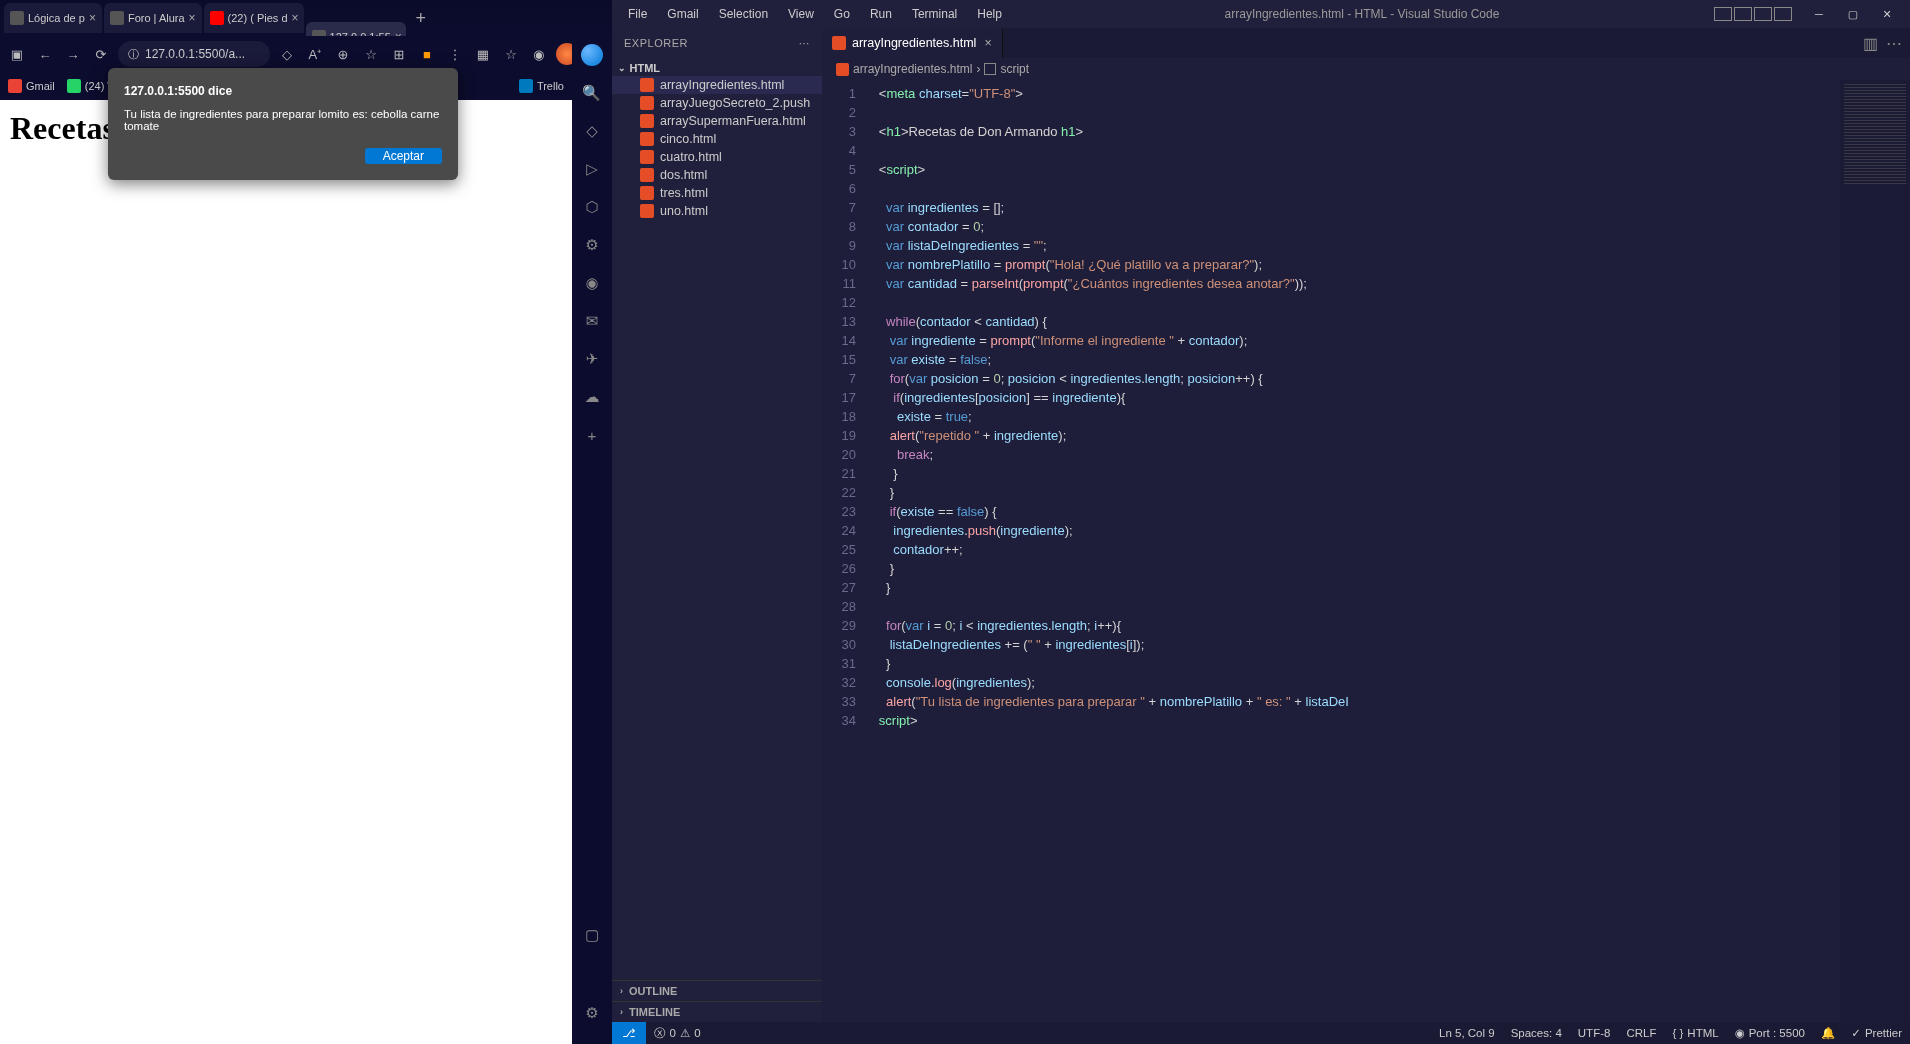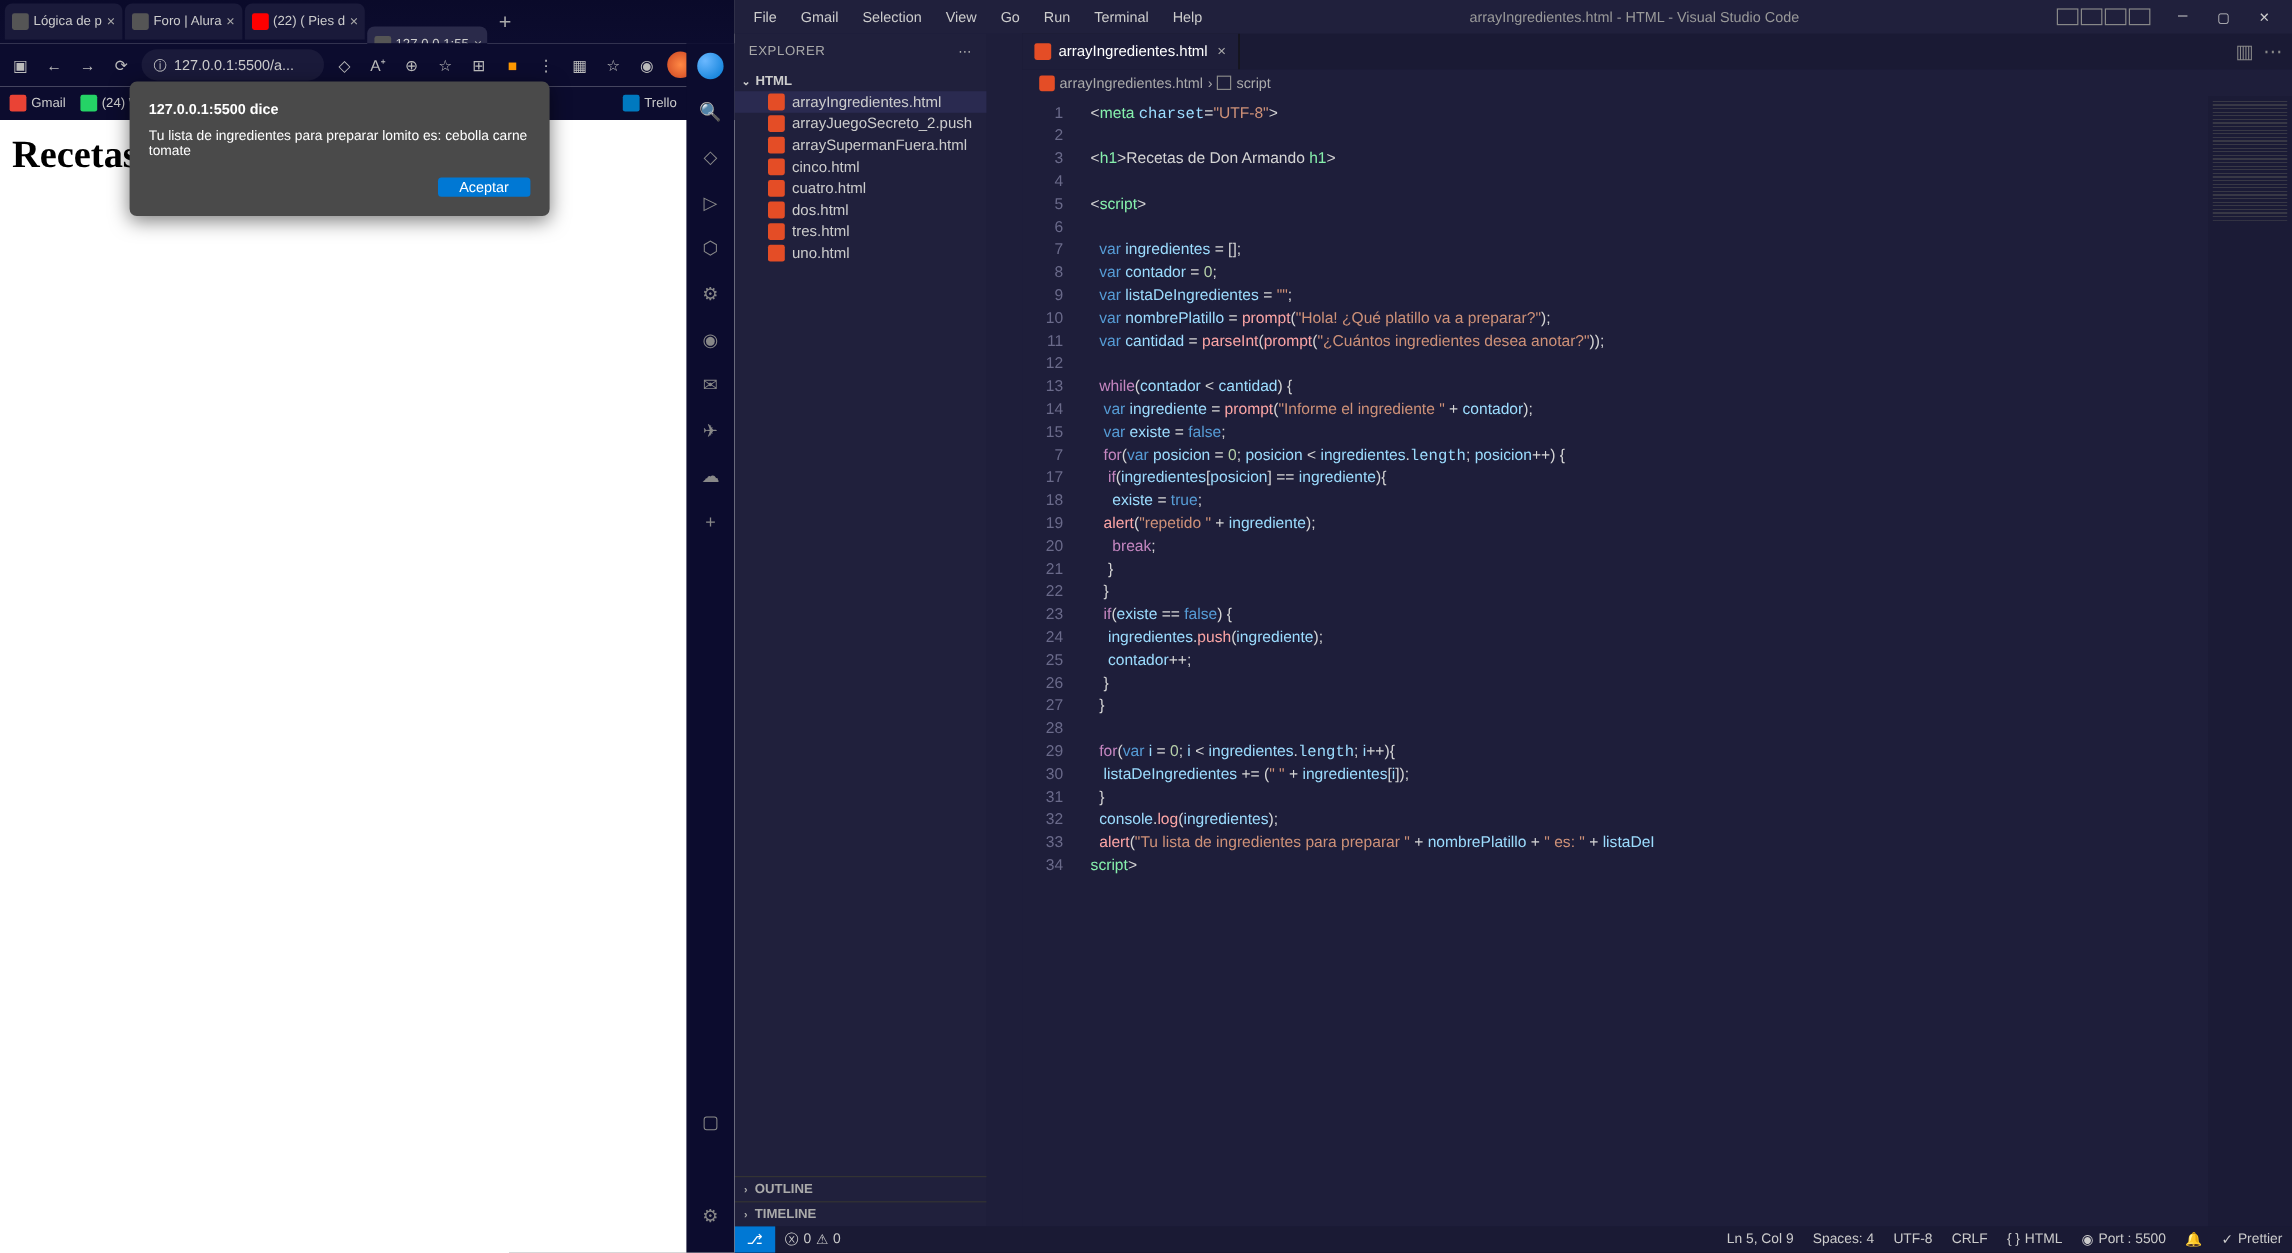--- a/index.html
+++ b/index.html
@@ -1,19 +1,19 @@
 <!DOCTYPE html>
 <html><head>
 <meta charset="utf-8">
 <style>
 * { margin: 0; padding: 0; box-sizing: border-box; font-family: 'Segoe UI', Tahoma, sans-serif; }
 body { width: 1910px; height: 1044px; background: #000; overflow: hidden; display: flex; }
 
 
-.browser { width: 612px; height: 100%; background: #ffffff; display: flex; flex-direction: column; position: relative; }
+.browser { width: 612px; height: 100%; background: #f0abfc; display: flex; flex-direction: column; position: relative; }
 .browser-tabs { height: 36px; background: linear-gradient(#0a0a2a,#0c0c2e); display: flex; align-items: center; padding: 0 4px; }
 .tab { height: 30px; background: #1a1a3a; border-radius: 6px 6px 0 0; display: flex; align-items: center; padding: 0 6px; margin-right: 2px; font-size: 11px; color: #ccc; max-width: 100px; overflow: hidden; white-space: nowrap; }
 .tab.active { background: #2a2a4a; margin-top: 38px; }
 .tab .favicon { width: 14px; height: 14px; margin-right: 4px; background: #555; border-radius: 2px; flex-shrink: 0; }
 .tab .close { margin-left: 4px; color: #aaa; font-size: 12px; }
 .new-tab { color: #aaa; font-size: 18px; padding: 0 8px; cursor: pointer; }
 
 .browser-toolbar { height: 36px; background: #0c0c2e; display: flex; align-items: center; padding: 0 6px; gap: 6px; }
 .tb-icon { width: 22px; height: 22px; color: #bbb; display: flex; align-items: center; justify-content: center; font-size: 13px; }
 .address-bar { flex: 1; height: 26px; background: #1a1a3a; border-radius: 13px; display: flex; align-items: center; padding: 0 10px; color: #ccc; font-size: 12px; }
@@ -43,21 +43,21 @@
 
 .vscode { flex: 1; height: 100%; background: #1e1e3a; display: flex; flex-direction: column; }
 .vsc-menubar { height: 28px; background: #20203c; display: flex; align-items: center; padding: 0 8px; gap: 4px; color: #ccc; font-size: 12px; position: relative; }
 .menu-item { padding: 0 8px; cursor: pointer; }
 .vsc-title { flex: 1; text-align: center; color: #999; font-size: 12px; }
 .win-controls { display: flex; gap: 4px; }
 .win-btn { width: 30px; height: 20px; color: #ccc; display: flex; align-items: center; justify-content: center; font-size: 11px; }
 .layout-icons { display:flex; gap:2px; margin-right:8px; }
 .layout-icons .li { width:18px; height:14px; border:1px solid #888; }
 
-.vsc-body { flex: 1; display: flex; overflow: hidden; gap: 30px; }
+.vsc-body { flex: 1; display: flex; overflow: hidden; }
 
 .explorer { width: 210px; background: #20203c; display: flex; flex-direction: column; color: #ccc; }
 .explorer-header { height: 30px; display: flex; align-items: center; justify-content: space-between; padding: 0 12px; font-size: 11px; color: #aaa; letter-spacing: .5px; }
 .explorer-section { padding: 2px 0; }
 .section-header { display: flex; align-items: center; padding: 2px 6px; font-size: 11px; font-weight: bold; cursor: pointer; }
 .section-header .chev { margin-right: 4px; font-size: 9px; }
 .tree-item { display: flex; align-items: center; padding: 2px 6px 2px 28px; font-size: 12.5px; cursor: pointer; }
 .tree-item.selected { background: #2a2a50; }
 .tree-item .file-icon { width: 14px; height: 14px; margin-right: 6px; background: #e44d26; border-radius: 2px; }
 .explorer-bottom { margin-top: auto; }
@@ -78,21 +78,21 @@
 .code-area { flex: 1; display: flex; font-family: Consolas, monospace; font-size: 13px; overflow: hidden; position: relative; }
 .line-numbers { width: 46px; text-align: right; padding: 4px 12px 4px 0; color: #6a6a8a; line-height: 19px; user-select: none; }
 .code-content { flex: 1; padding: 4px 0; line-height: 19px; white-space: pre; color: #d4d4d4; overflow: hidden; }
 .code-content .line { height: 19px; }
 
 .minimap { width: 70px; background: #1b1b36; position: relative; }
 .minimap-content { position:absolute; top:4px; left:4px; right:4px; height:100px; background: repeating-linear-gradient(#555 0,#555 1px,transparent 1px,transparent 3px); opacity:.5; }
 
 
 .c-tag { color: #86efac; }
-.c-attr { color: #9cdcfe; font-family: Liberation Mono, monospace; }
+.c-attr { color: #9cdcfe; }
 .c-str { color: #ce9178; }
 .c-key { color: #569cd6; }
 .c-var { color: #9cdcfe; }
 .c-func { color: #fca5a5; }
 .c-num { color: #b5cea8; }
 .c-op { color: #d4d4d4; }
 .c-punct { color: #d4d4d4; }
 .c-text { color: #d4d4d4; }
 .c-kw2 { color: #c586c0; }
 

